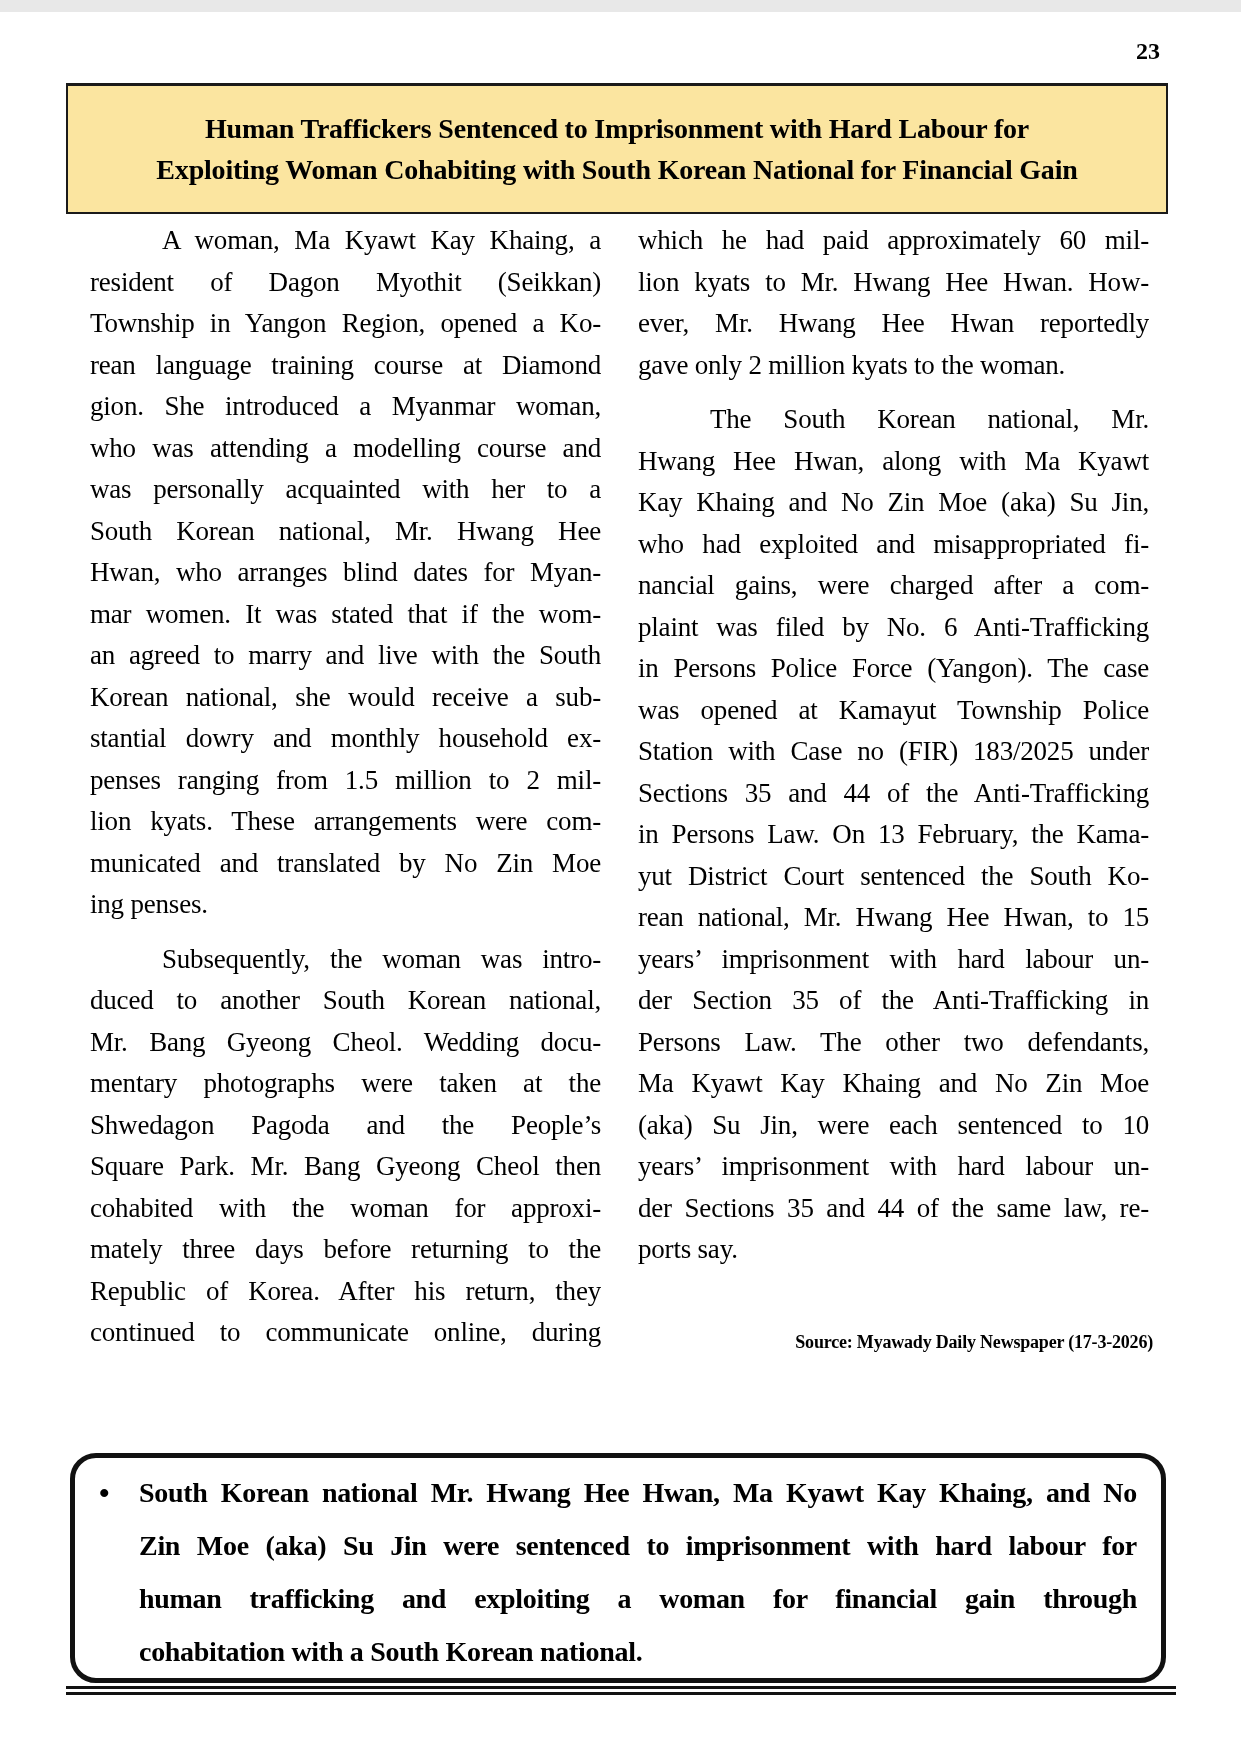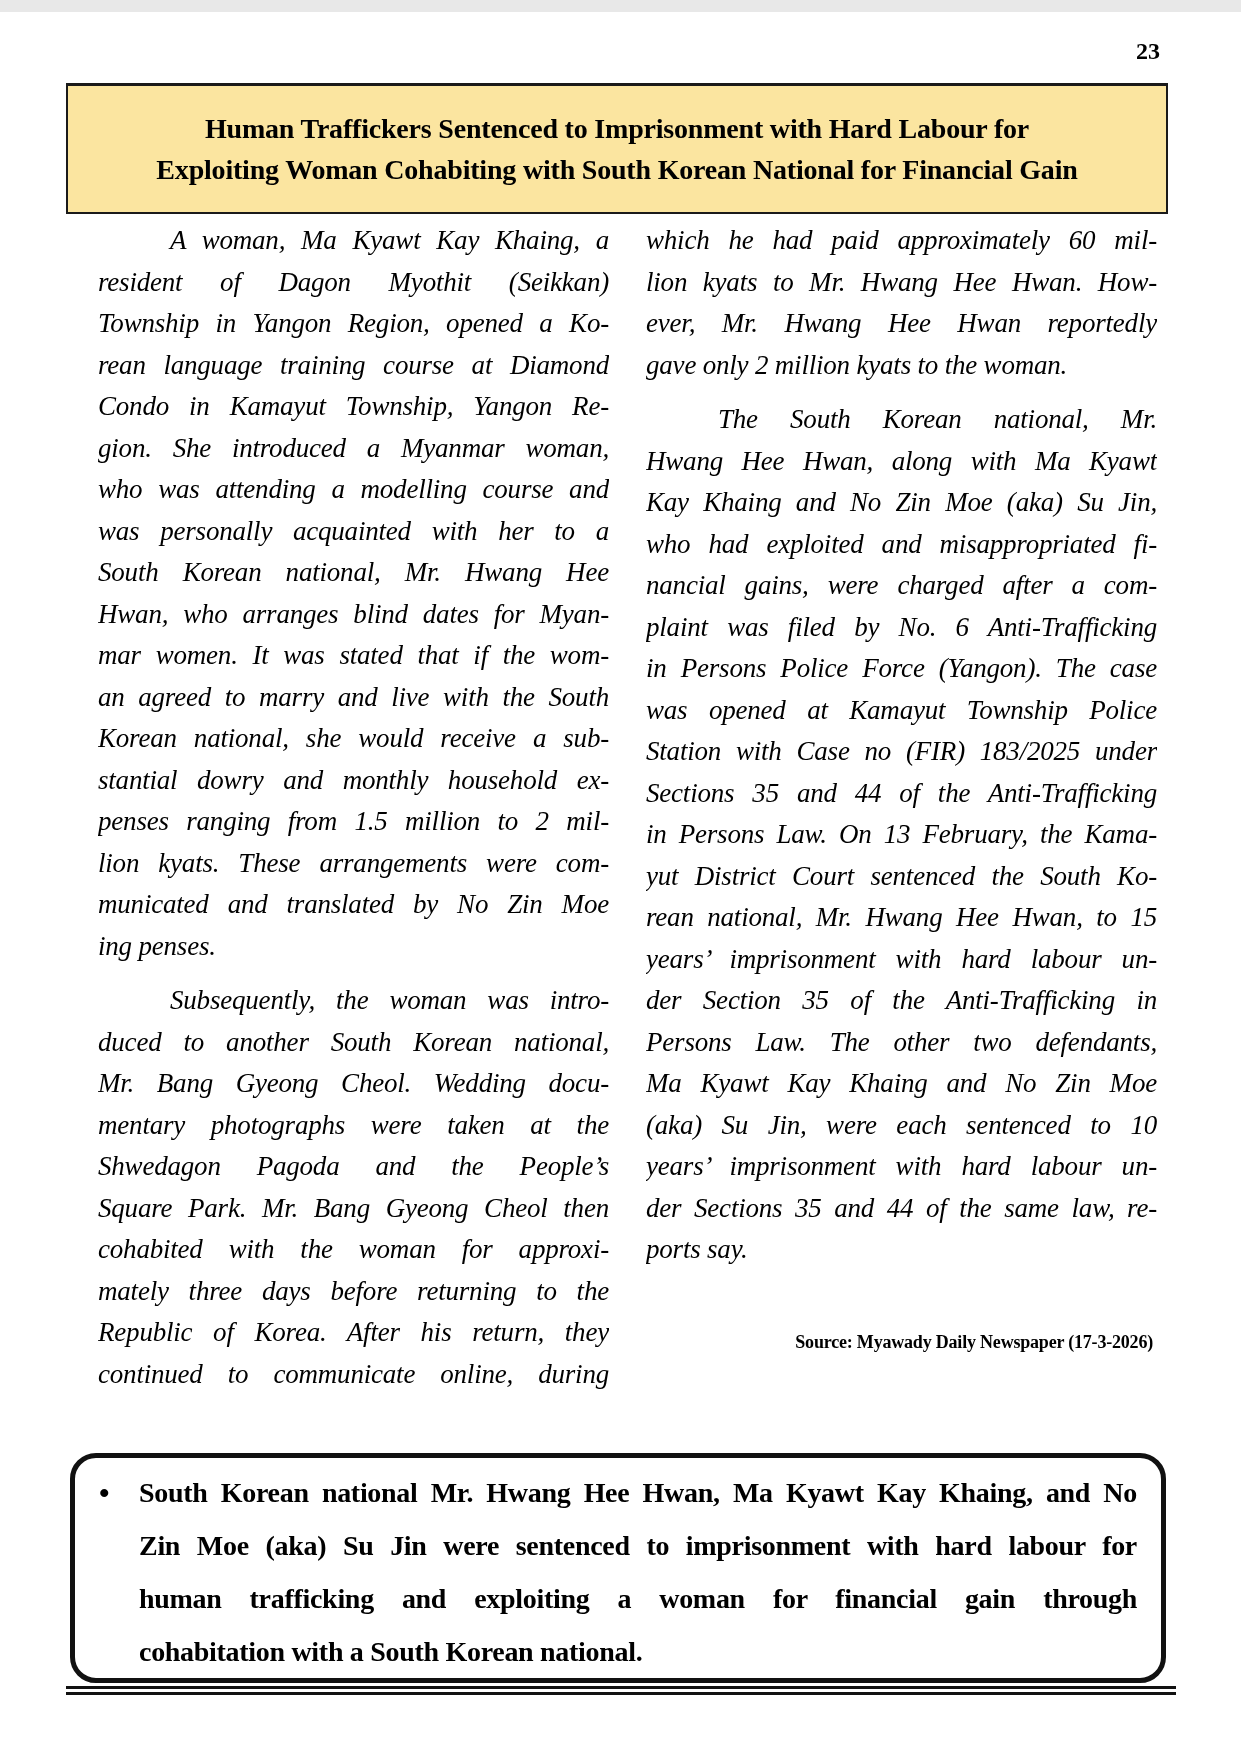--- a/index.html
+++ b/index.html
@@ -17,22 +17,22 @@
     box-sizing:border-box; background:var(--title-bg,#FBE5A0);
     border:2px solid #1a1a1a; border-top-width:3px;
     display:flex; flex-direction:column; justify-content:center;
     text-align:center;
   }
   .title-line {
     font-size:28px; font-weight:bold; line-height:41px;
     white-space:nowrap; letter-spacing:-0.2px;
   }
   .columns {
-    position:absolute; left:98px; top:208px; width:1059px;
-    display:flex; gap:37px;font-style:italic;
+    position:absolute; left:90px; top:208px; width:1059px;
+    display:flex; gap:37px;
   }
   .col { width:511px; font-size:27px; letter-spacing:-0.2px; }
   .para + .para { margin-top:13px; }
   .line {
     line-height:41.5px; height:41.5px; overflow:hidden;
     text-align:justify; text-align-last:justify; white-space:normal;
   }
   .line.last { text-align:left; text-align-last:auto; }
   .line.indent { text-indent:72px; }
   .source {
@@ -73,21 +73,20 @@
     <div class="title-line">Exploiting Woman Cohabiting with South Korean National for Financial Gain</div>
   </div>
 
   <div class="columns">
     <div class="col">
         <div class="para">
           <div class="line indent">A woman, Ma Kyawt Kay Khaing, a</div>
           <div class="line">resident of Dagon Myothit (Seikkan)</div>
           <div class="line">Township in Yangon Region, opened a Ko-</div>
           <div class="line">rean language training course at Diamond</div>
-          <div class="line">Condo in Kamayut Township, Yangon Re-</div>
           <div class="line">gion. She introduced a Myanmar woman,</div>
           <div class="line">who was attending a modelling course and</div>
           <div class="line">was personally acquainted with her to a</div>
           <div class="line">South Korean national, Mr. Hwang Hee</div>
           <div class="line">Hwan, who arranges blind dates for Myan-</div>
           <div class="line">mar women. It was stated that if the wom-</div>
           <div class="line">an agreed to marry and live with the South</div>
           <div class="line">Korean national, she would receive a sub-</div>
           <div class="line">stantial dowry and monthly household ex-</div>
           <div class="line">penses ranging from 1.5 million to 2 mil-</div>

